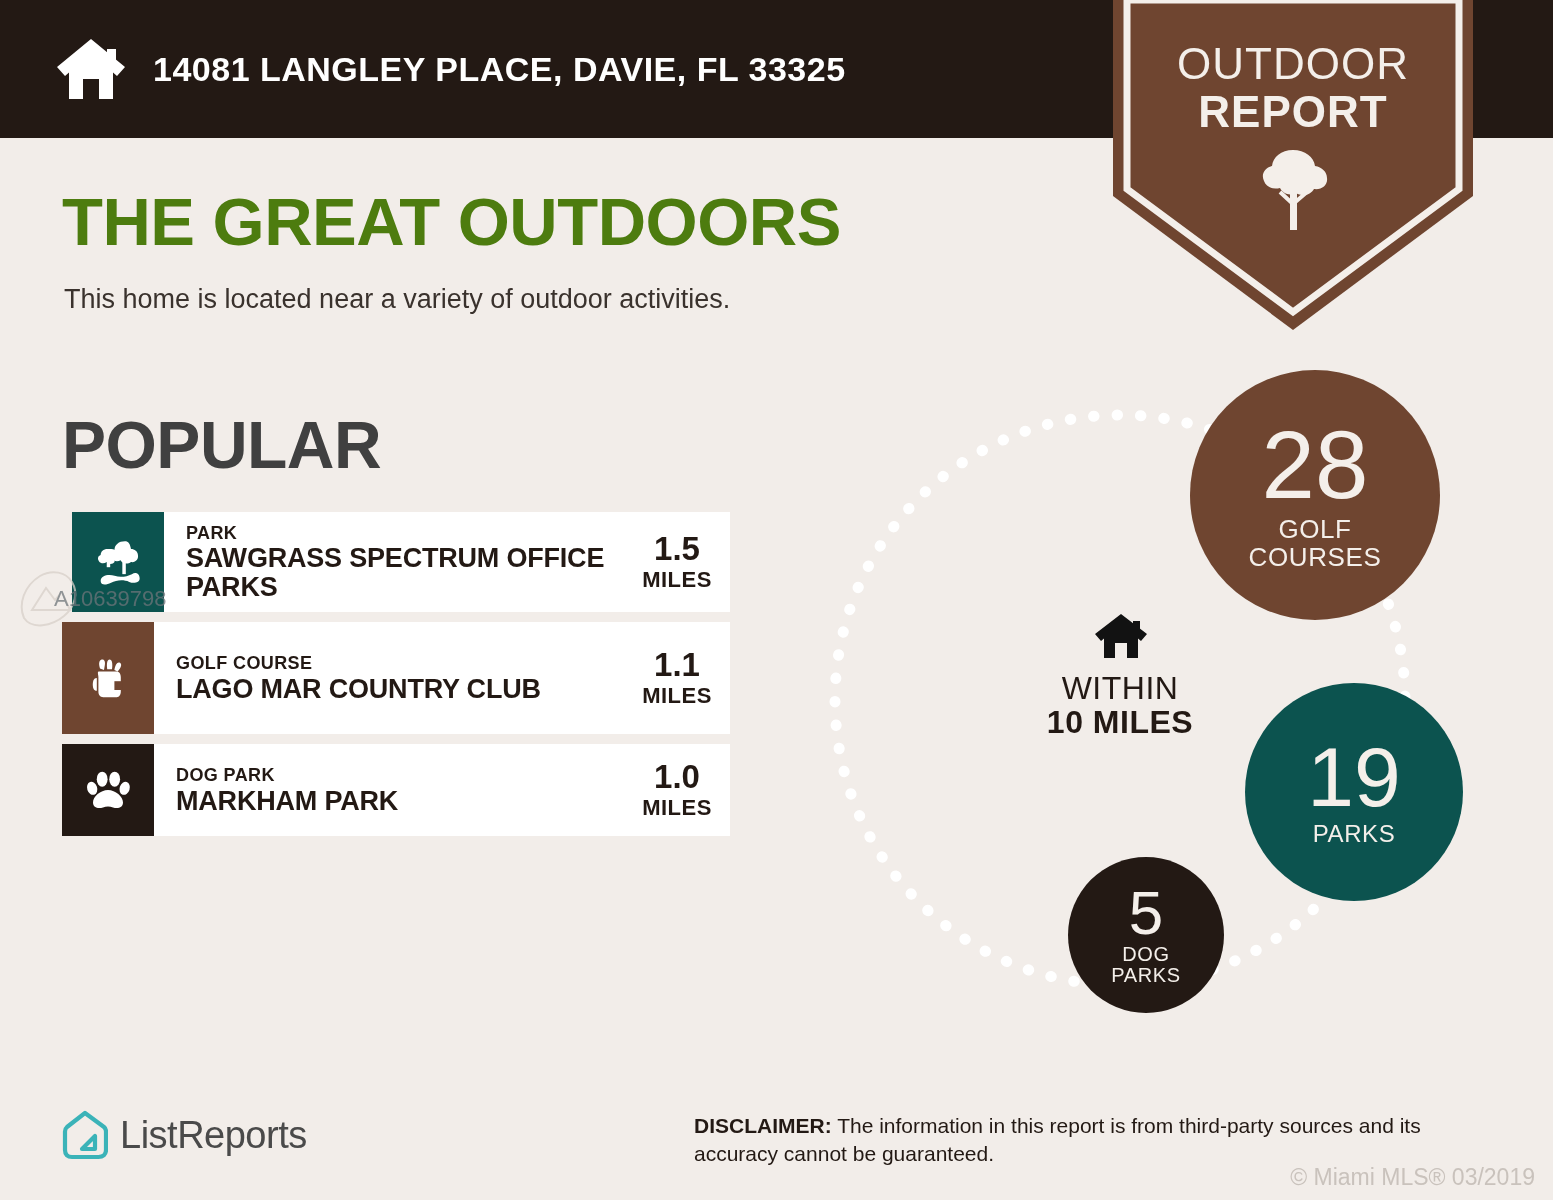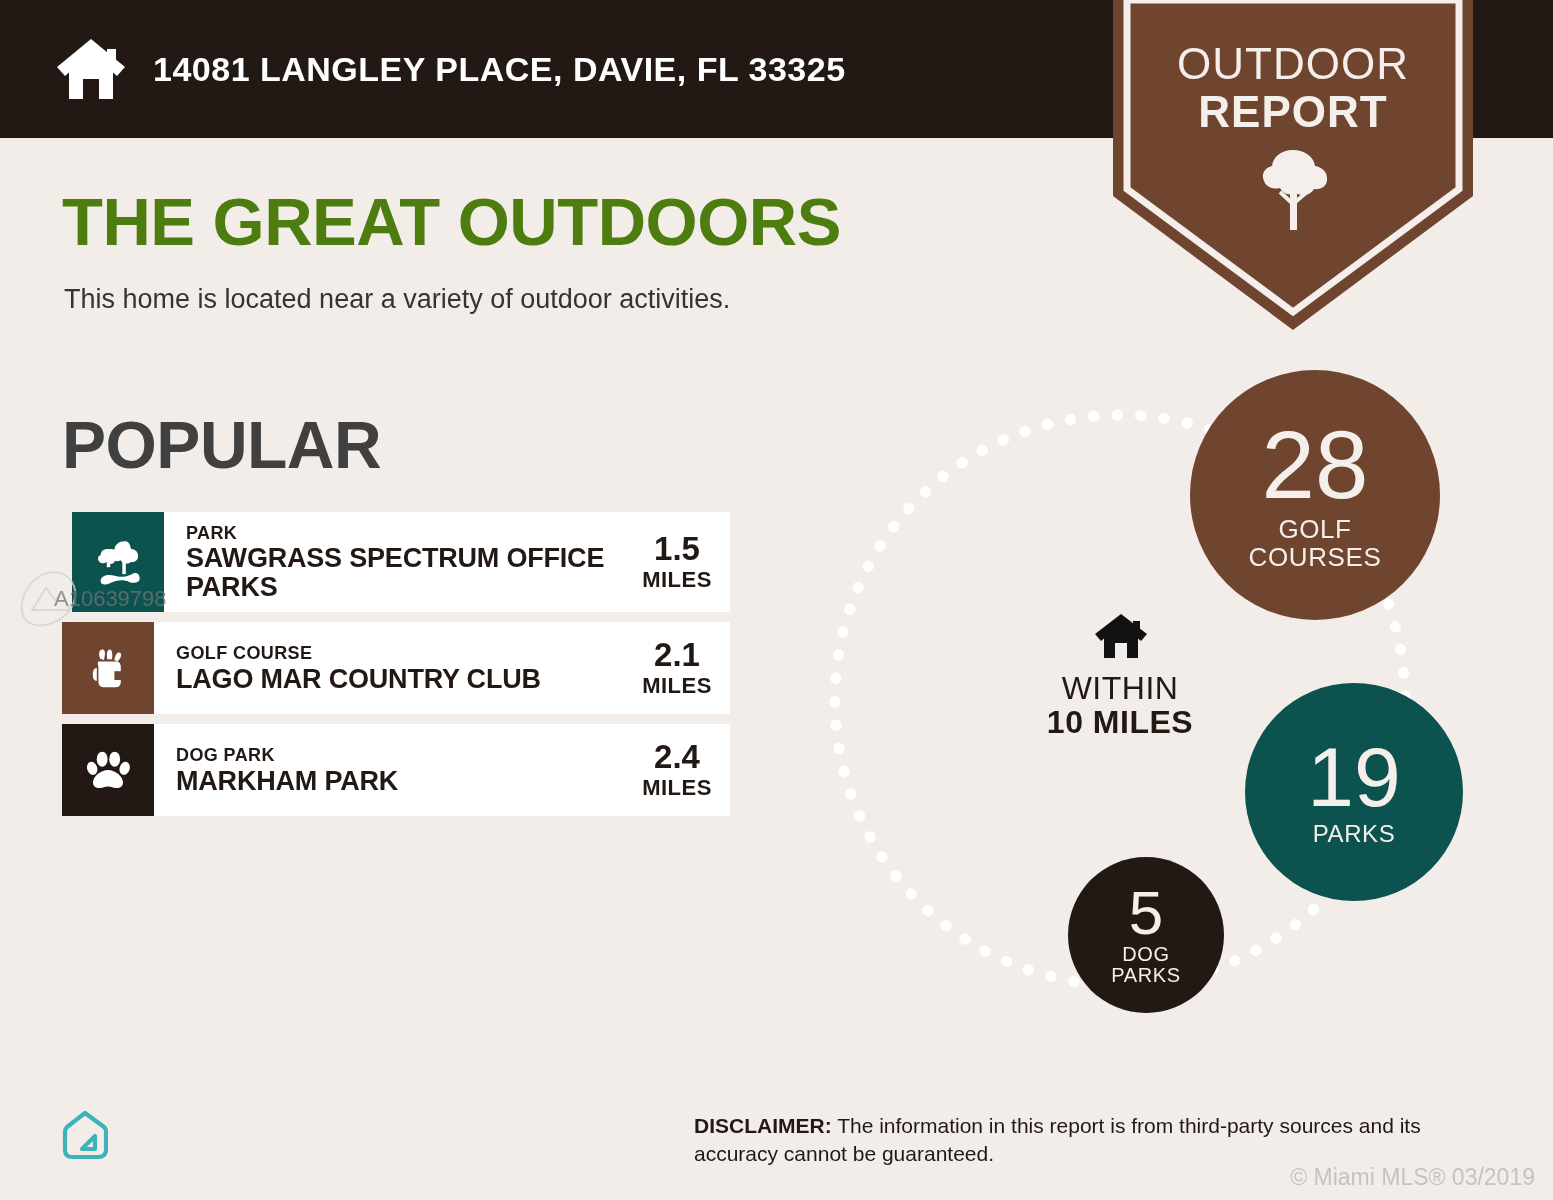--- a/index.html
+++ b/index.html
@@ -74,21 +74,21 @@
   .row-dist{
     text-align:center;min-width:78px;margin-left:12px;color:#231914;
   }
   .row-dist .num{font-size:33px;font-weight:bold;line-height:1;}
   .row-dist .unit{font-size:22px;font-weight:bold;letter-spacing:0.5px;margin-top:2px;}
 
   .r1 .row-icon{background:#0C534F;}
   .r2 .row-icon{background:#6F4530;}
   .r3 .row-icon{background:#231914;}
   .r1{height:100px;margin-left:10px;}
-  .r2{height:92px;}
+  .r2{height:112px;}
   .r3{height:92px;}
 
   
   .graphic{position:absolute;left:800px;top:340px;width:700px;height:720px;}
   .graphic svg{display:block;}
 
   .ctr-house{position:absolute;left:1093px;top:612px;width:56px;height:48px;}
   .within{
     position:absolute;left:960px;top:672px;width:320px;text-align:center;
     color:#231914;line-height:1.05;
@@ -206,21 +206,21 @@
           <path d="M16 30 C12 30 11 34 11 38 C11 42 12 46 16 46 Z" fill="#FFFFFF"></path>
           <rect x="38" y="34" width="10" height="11" fill="#6F4530"></rect>
         </svg>
       </div>
       <div class="row-body">
         <div class="row-texts">
           <div class="row-cat">GOLF COURSE</div>
           <div class="row-name">LAGO MAR COUNTRY CLUB</div>
         </div>
         <div class="row-dist">
-          <div class="num">2.1</div>
+          <div class="num">1.1</div>
           <div class="unit">MILES</div>
         </div>
       </div>
     </div>
 
     <div class="row r3">
       <div class="row-icon">
         <svg viewBox="0 0 60 60" width="50" height="50" aria-hidden="true">
           <ellipse cx="23" cy="17" rx="6.5" ry="9" fill="#FFFFFF"></ellipse>
           <ellipse cx="38" cy="17" rx="6.5" ry="9" fill="#FFFFFF"></ellipse>
@@ -228,21 +228,21 @@
           <ellipse cx="50" cy="28" rx="6" ry="8" transform="rotate(18 50 28)" fill="#FFFFFF"></ellipse>
           <path d="M30 30 C39 30 48 38 48 45 C48 51 42 53 36 51 C32 49.5 28 49.5 24 51 C18 53 12 51 12 45 C12 38 21 30 30 30 Z" fill="#FFFFFF"></path>
         </svg>
       </div>
       <div class="row-body">
         <div class="row-texts">
           <div class="row-cat">DOG PARK</div>
           <div class="row-name">MARKHAM PARK</div>
         </div>
         <div class="row-dist">
-          <div class="num">2.4</div>
+          <div class="num">1.0</div>
           <div class="unit">MILES</div>
         </div>
       </div>
     </div>
 
   </div>
 
   <div class="graphic">
     <svg viewBox="0 0 700 720" width="700" height="720" aria-hidden="true">
       <circle cx="320" cy="360" r="285" fill="none" stroke="#FFFFFF" stroke-width="11" stroke-linecap="round" stroke-dasharray="0.5 23"></circle>
@@ -284,20 +284,21 @@
     </div>
   </div>
 
   <div class="footer-logo">
     <span>
       <svg viewBox="0 0 46 50" width="46" height="50" aria-hidden="true">
         <path d="M23 3 L42 17 C43.5 18.2 44 19.6 44 21.5 L44 40 C44 44.5 41 47 36.5 47 L10 47 C5.5 47 3 44.5 3 40 L3 21.5 C3 19.6 3.6 18.2 5 17 Z" fill="none" stroke="#3BB3B8" stroke-width="4.2" stroke-linejoin="round"></path>
         <path d="M33 26 L33 39 L20 39 Z" fill="none" stroke="#3BB3B8" stroke-width="4.2" stroke-linejoin="round"></path>
       </svg>
     </span>
+    <span class="lr-text">ListReports</span>
   </div>
 
   <div class="disclaimer">
     <b>DISCLAIMER:</b><span> The information in this report is from third-party sources and its accuracy cannot be guaranteed.</span>
   </div>
 
   <div class="mls">© Miami MLS® 03/2019</div>
 
   <div class="wm">
     <svg viewBox="0 0 170 70" width="170" height="70" aria-hidden="true">

